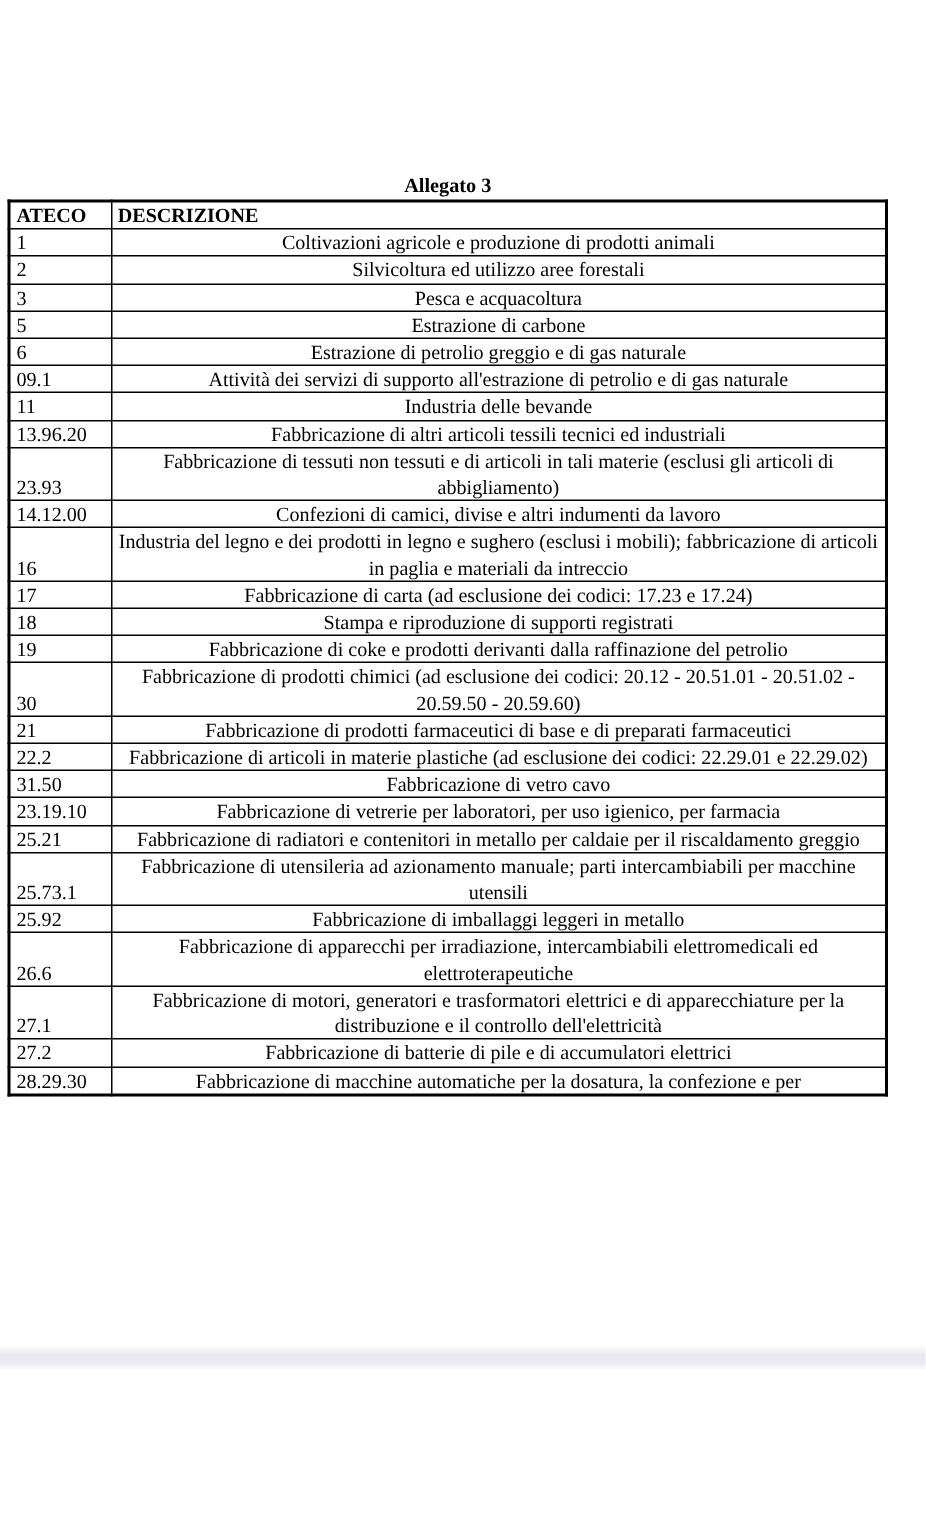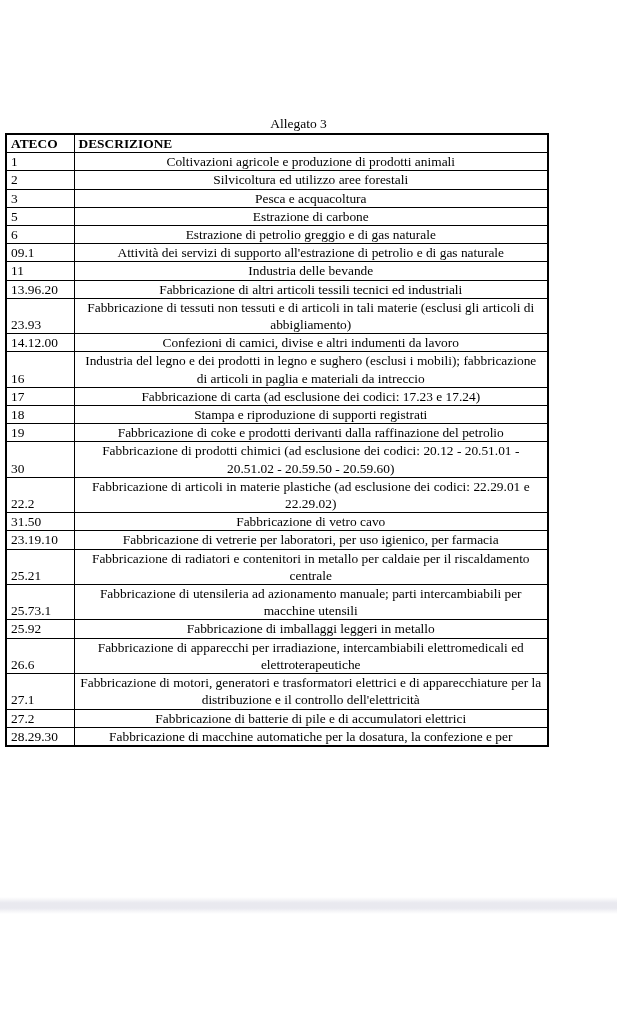--- a/index.html
+++ b/index.html
@@ -20,30 +20,30 @@
     position: relative;
     width: 617px;
     height: 1023px;
     background: #ffffff;
   }
   .doc-title {
     padding-top: 116px;
     margin-left: 5px;
     width: 587px;
     text-align: center;
-    font-weight: normal;
+    font-weight: bold;
     font-size: 13.5px;
     line-height: 16px;
   }
   table.ateco {
     border-collapse: collapse;
     table-layout: fixed;
     margin-left: 5px;
     margin-top: 1px;
-    width: 544px;
+    width: 587px;
     border: 2px solid #000000;
   }
   table.ateco col.c-code { width: 68px; }
   table.ateco th,
   table.ateco td {
     border: 1.5px solid #000000;
     padding: 0 4px;
     font-size: 13.4px;
     line-height: 17.2px;
     text-align: left;
@@ -147,34 +147,38 @@
         </tr>
         <tr>
           <td class="code">19</td>
           <td class="desc">Fabbricazione di coke e prodotti derivanti dalla raffinazione del petrolio</td>
         </tr>
         <tr>
           <td class="code">30</td>
           <td class="desc">Fabbricazione di prodotti chimici (ad esclusione dei codici: 20.12 - 20.51.01 - 20.51.02 - 20.59.50 - 20.59.60)</td>
         </tr>
         <tr>
+          <td class="code">21</td>
+          <td class="desc">Fabbricazione di prodotti farmaceutici di base e di preparati farmaceutici</td>
+        </tr>
+        <tr>
           <td class="code">22.2</td>
           <td class="desc">Fabbricazione di articoli in materie plastiche (ad esclusione dei codici: 22.29.01 e 22.29.02)</td>
         </tr>
         <tr>
           <td class="code">31.50</td>
           <td class="desc">Fabbricazione di vetro cavo</td>
         </tr>
         <tr>
           <td class="code">23.19.10</td>
           <td class="desc">Fabbricazione di vetrerie per laboratori, per uso igienico, per farmacia</td>
         </tr>
         <tr>
           <td class="code">25.21</td>
-          <td class="desc">Fabbricazione di radiatori e contenitori in metallo per caldaie per il riscaldamento centrale</td>
+          <td class="desc">Fabbricazione di radiatori e contenitori in metallo per caldaie per il riscaldamento greggio</td>
         </tr>
         <tr>
           <td class="code">25.73.1</td>
           <td class="desc">Fabbricazione di utensileria ad azionamento manuale; parti intercambiabili per macchine utensili</td>
         </tr>
         <tr>
           <td class="code">25.92</td>
           <td class="desc">Fabbricazione di imballaggi leggeri in metallo</td>
         </tr>
         <tr>

